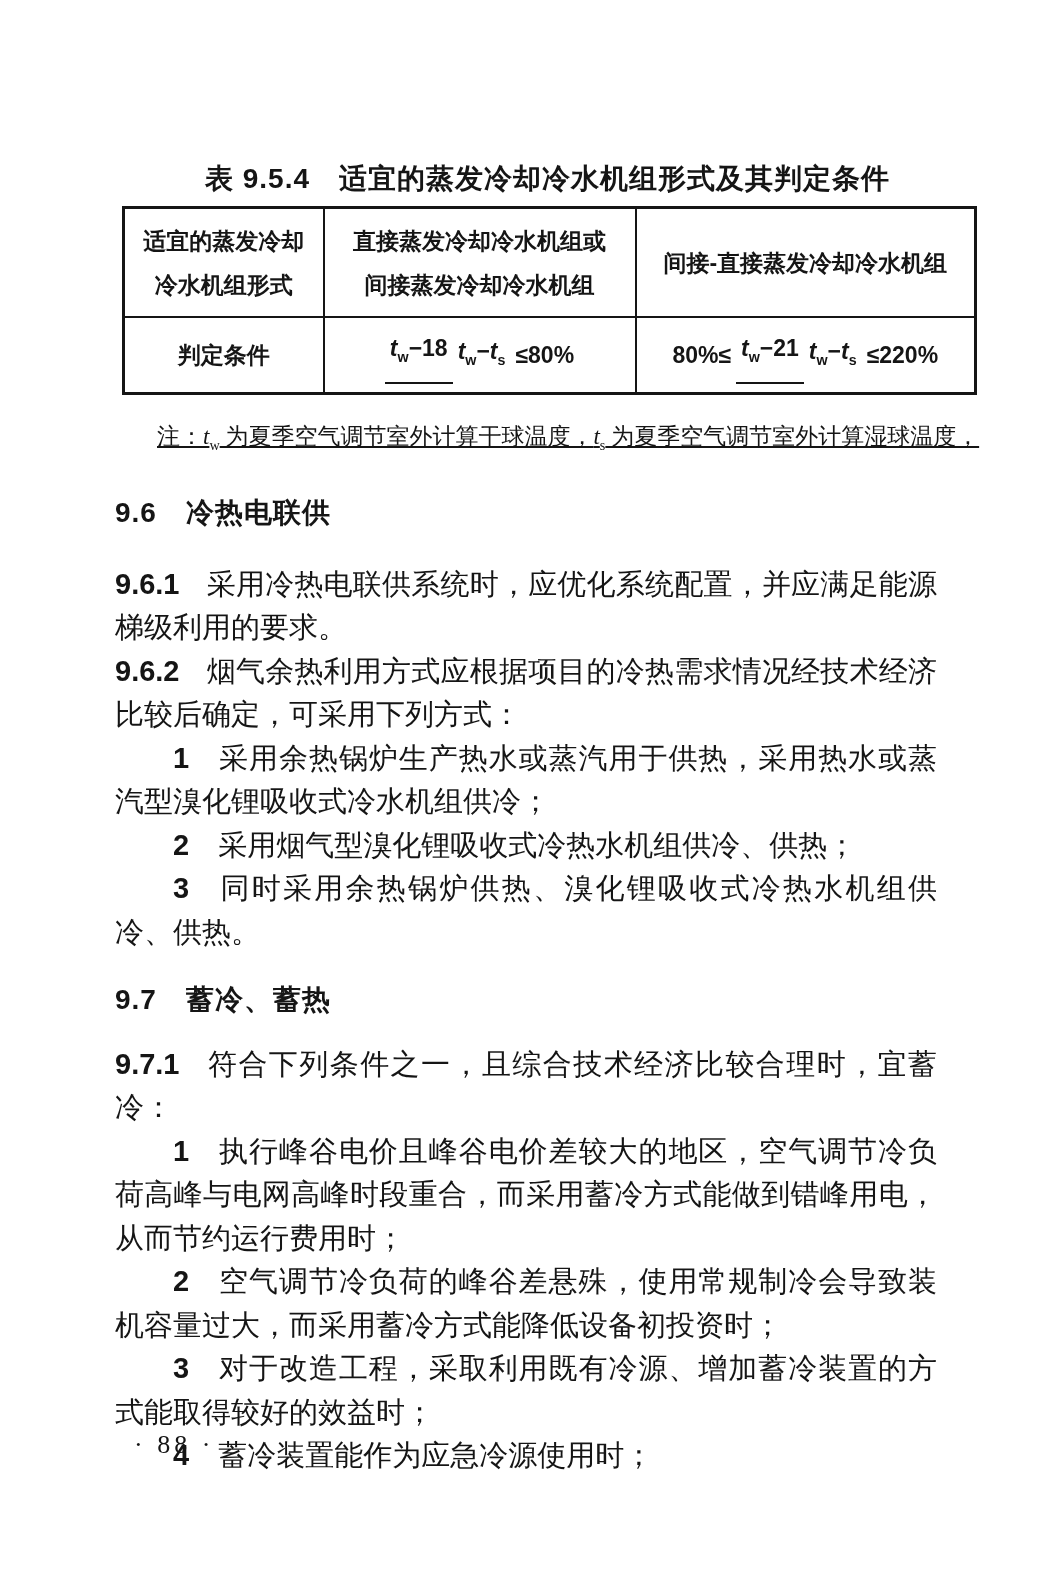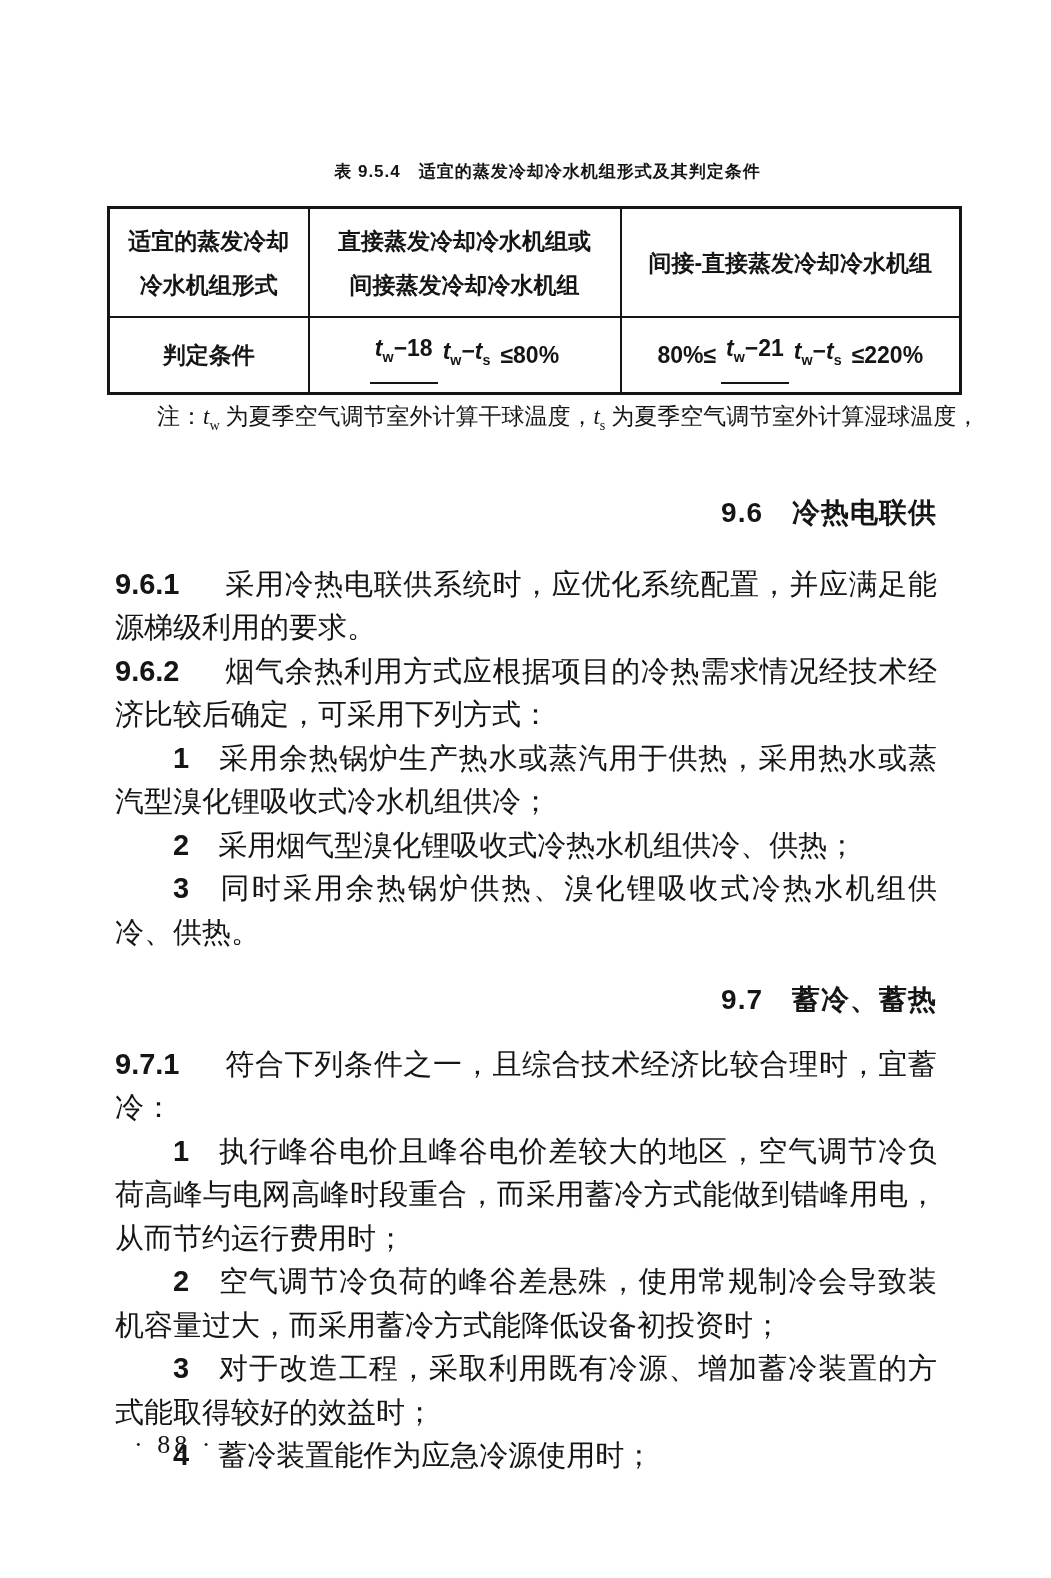--- a/index.html
+++ b/index.html
@@ -11,25 +11,25 @@
     color:#151515;
     font-family:"Liberation Serif","DejaVu Serif",serif;
     overflow:hidden;
     margin:0 auto;
   }
   
   .table-title {
     position:absolute; top:160px; left:0; right:0;
     text-align:center;
     font-family:"Liberation Sans","DejaVu Sans",sans-serif;
-    font-weight:bold; font-size:17px; letter-spacing:1px;padding-left:44px;
+    font-weight:bold; font-size:28px; letter-spacing:1px;padding-left:44px;
   }
   
   table.spec-table {
-    position:absolute; top:206px; left:107px;
+    position:absolute; top:206px; left:122px;
     width:820px; height:189px;
     border-collapse:collapse;
     border:3px solid #151515;
     table-layout:fixed;
   }
   table.spec-table td {
     border:2px solid #151515;
     text-align:center; vertical-align:middle;
     font-family:"Liberation Sans","DejaVu Sans",sans-serif;
     font-weight:bold; font-size:23px;
@@ -44,45 +44,45 @@
     font-weight:normal; font-size:25px; line-height:1.1;
   }
   .feq { display:inline-flex; align-items:center; gap:5px; }
   .frac { display:inline-flex; flex-direction:row; text-align:center; vertical-align:middle; font-size:23px; }
   .fnum { border-bottom:2px solid #151515; padding:0 5px 3px; }
   .fden { padding:3px 5px 0; }
   .tvar { font-style:italic; }
   sub { font-size:0.62em; }
   
   .note {
-    position:absolute; top:403px; left:157px; width:790px;
-    font-size:23px; line-height:27px;
+    position:absolute; top:416px; left:157px; width:790px;
+    font-size:23px; line-height:41px;text-decoration:underline;
   }
   .note-line1 { white-space:nowrap; }
   .note-line2 { margin-left:34px; }
   
   .flow {
     position:absolute; top:473px; left:115px; width:822px;
     font-size:29px; line-height:43.5px;
     text-align:justify;
   }
   .flow h2 {
-    text-align:right;
+    text-align:left;
     font-family:"Liberation Sans","DejaVu Sans",sans-serif;
     font-weight:bold; font-size:28px;
     letter-spacing:1px;
   }
   h2.h96 { margin:18px 0 28px; }
   h2.h97 { margin:24px 0 21px; }
   p.clause { text-indent:0; }
   p.item   { text-indent:58px; }
   .cnum {
     font-family:"Liberation Sans","DejaVu Sans",sans-serif;
     font-weight:bold;
-    margin-right:45px;
+    margin-right:27px;
   }
   .inum {
     font-family:"Liberation Sans","DejaVu Sans",sans-serif;
     font-weight:bold;
     margin-right:29px;
   }
   
   .pageno {
     position:absolute; left:134px; top:1430px;
     font-size:26px; letter-spacing:4px;

